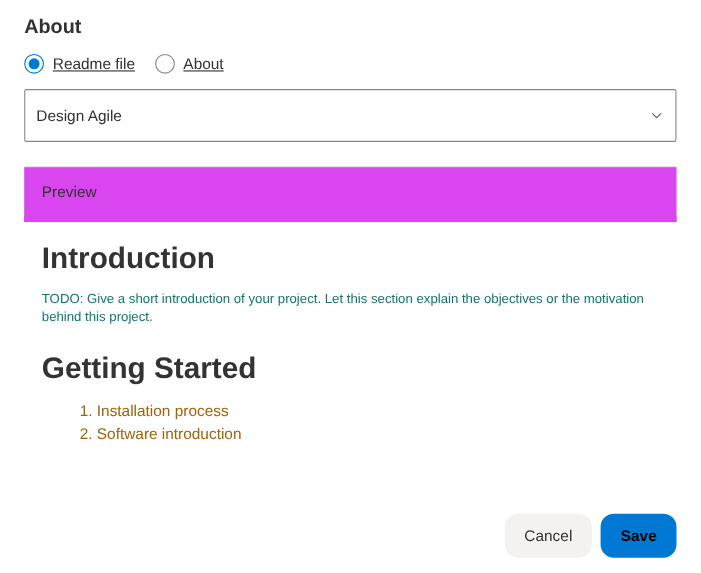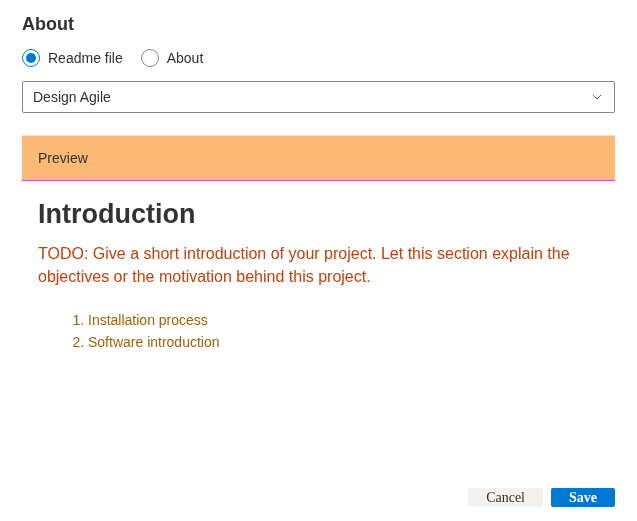--- a/index.html
+++ b/index.html
@@ -16,20 +16,21 @@
     .header-label {
       font-weight: 600;
       font-size: 18px;
       padding: 14px 8px 8px 22px;
     }
     .radio-row {
       display: flex;
       align-items: center;
       gap: 18px;
       padding: 6px 22px 14px 22px;
+      text-decoration: underline;
     }
     .radio-option {
       display: flex;
       align-items: center;
       gap: 8px;
       cursor: pointer;
     }
     .radio-circle {
       width: 18px;
       height: 18px;
@@ -45,92 +46,92 @@
     .radio-dot {
       width: 10px;
       height: 10px;
       border-radius: 50%;
       background: #0078d4;
     }
     .radio-label { font-size: 14px; }
     .dropdown {
       margin: 0 22px;
       border: 1px solid #8a8886;
-      height: 32px;
+      height: 48px;
       display: flex;
       align-items: center;
       justify-content: space-between;
       padding: 0 10px;
       cursor: pointer;
       border-radius: 2px;
     }
     .dropdown-text { font-size: 14px; }
     .chevron svg { display: block; }
     .preview-wrap {
       margin: 22px 22px 0 22px;
       border-top: 1px solid #e1dfdd;
       background: #faf9f8;
     }
     .preview-head {
-      background: #fdba74;
+      background: #d946ef;
       padding: 14px 16px;
       font-size: 14px;
-      border-bottom: 1px solid #d946ef;
+      border-bottom: 6px solid #d946ef;
     }
     .preview-body {
       background: #fff;
       padding: 18px 16px 8px 16px;
       height: 265px;
       overflow: hidden;
     }
     .preview-body h1 {
       font-weight: 700;
       font-size: 27px;
       color: #333;
       margin-bottom: 12px;
     }
     .preview-body p {
-      font-size: 16px;
+      font-size: 12px;
       line-height: 1.45;
-      color: #c2410c;
+      color: #0f766e;
       margin-bottom: 22px;
     }
     .preview-body ol {
       padding-left: 50px;
       font-size: 14px;
       line-height: 1.55;
       color: #a16207;
     }
     .footer {
       position: absolute;
       bottom: 0;
       right: 0;
       left: 0;
       display: flex;
       justify-content: flex-end;
       gap: 8px;
       padding: 14px 22px 14px 22px;
       background: #fff;
     }
     .btn {
-      height: 19px;
+      height: 40px;
       padding: 0 18px;
       font-size: 14px;
       border: none;
       cursor: pointer;
-      border-radius: 2px;
-      font-family: Liberation Serif, serif;
+      border-radius: 12px;
+      font-family: Liberation Sans, sans-serif;
     }
     .btn-default {
       background: #f3f2f1;
       color: #323130;
     }
     .btn-primary {
       background: #0078d4;
-      color: #ffffff;
+      color: #000000;
       font-weight: 600;
     }
   </style>
 </head>
 <body>
 
 <div class="header-label">About</div>
 
 <div class="radio-row">
   <div class="radio-option">
@@ -152,20 +153,21 @@
         <path d="M3 5 L7 9 L11 5" stroke="#605e5c" stroke-width="1" fill="none"></path>
       </svg>
   </span>
 </div>
 
 <div class="preview-wrap">
   <div class="preview-head">Preview</div>
   <div class="preview-body">
     <h1>Introduction</h1>
     <p>TODO: Give a short introduction of your project. Let this section explain the objectives or the motivation behind this project.</p>
+    <h1>Getting Started</h1>
     <ol>
       <li>Installation process</li>
       <li>Software introduction</li>
     </ol>
   </div>
 </div>
 
 <div class="footer">
   <button class="btn btn-default">Cancel</button>
   <button class="btn btn-primary">Save</button>

